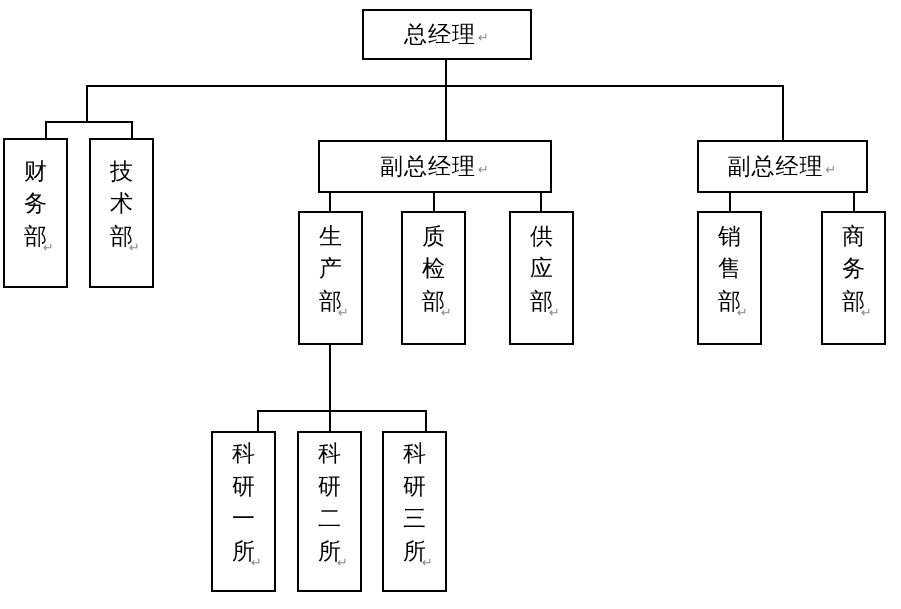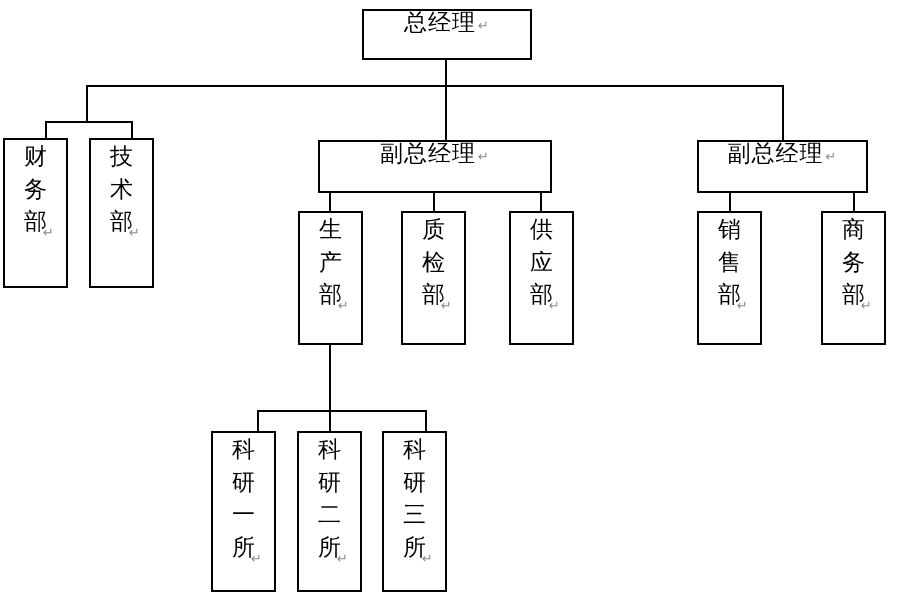--- a/index.html
+++ b/index.html
@@ -14,21 +14,21 @@
     background: #ffffff;
     font-family: "DejaVu Serif", "Liberation Serif", serif;
     overflow: hidden;
   }
   .node-box {
     position: absolute;
     box-sizing: border-box;
     border: 2px solid #000000;
     background: #ffffff;
     display: flex;
-    align-items: flex-start;
+    align-items: center;
     justify-content: center;
     z-index: 2;
   }
   .node-label {
     display: flex;
     align-items: center;
     justify-content: center;
     color: #000000;
     white-space: nowrap;
   }

